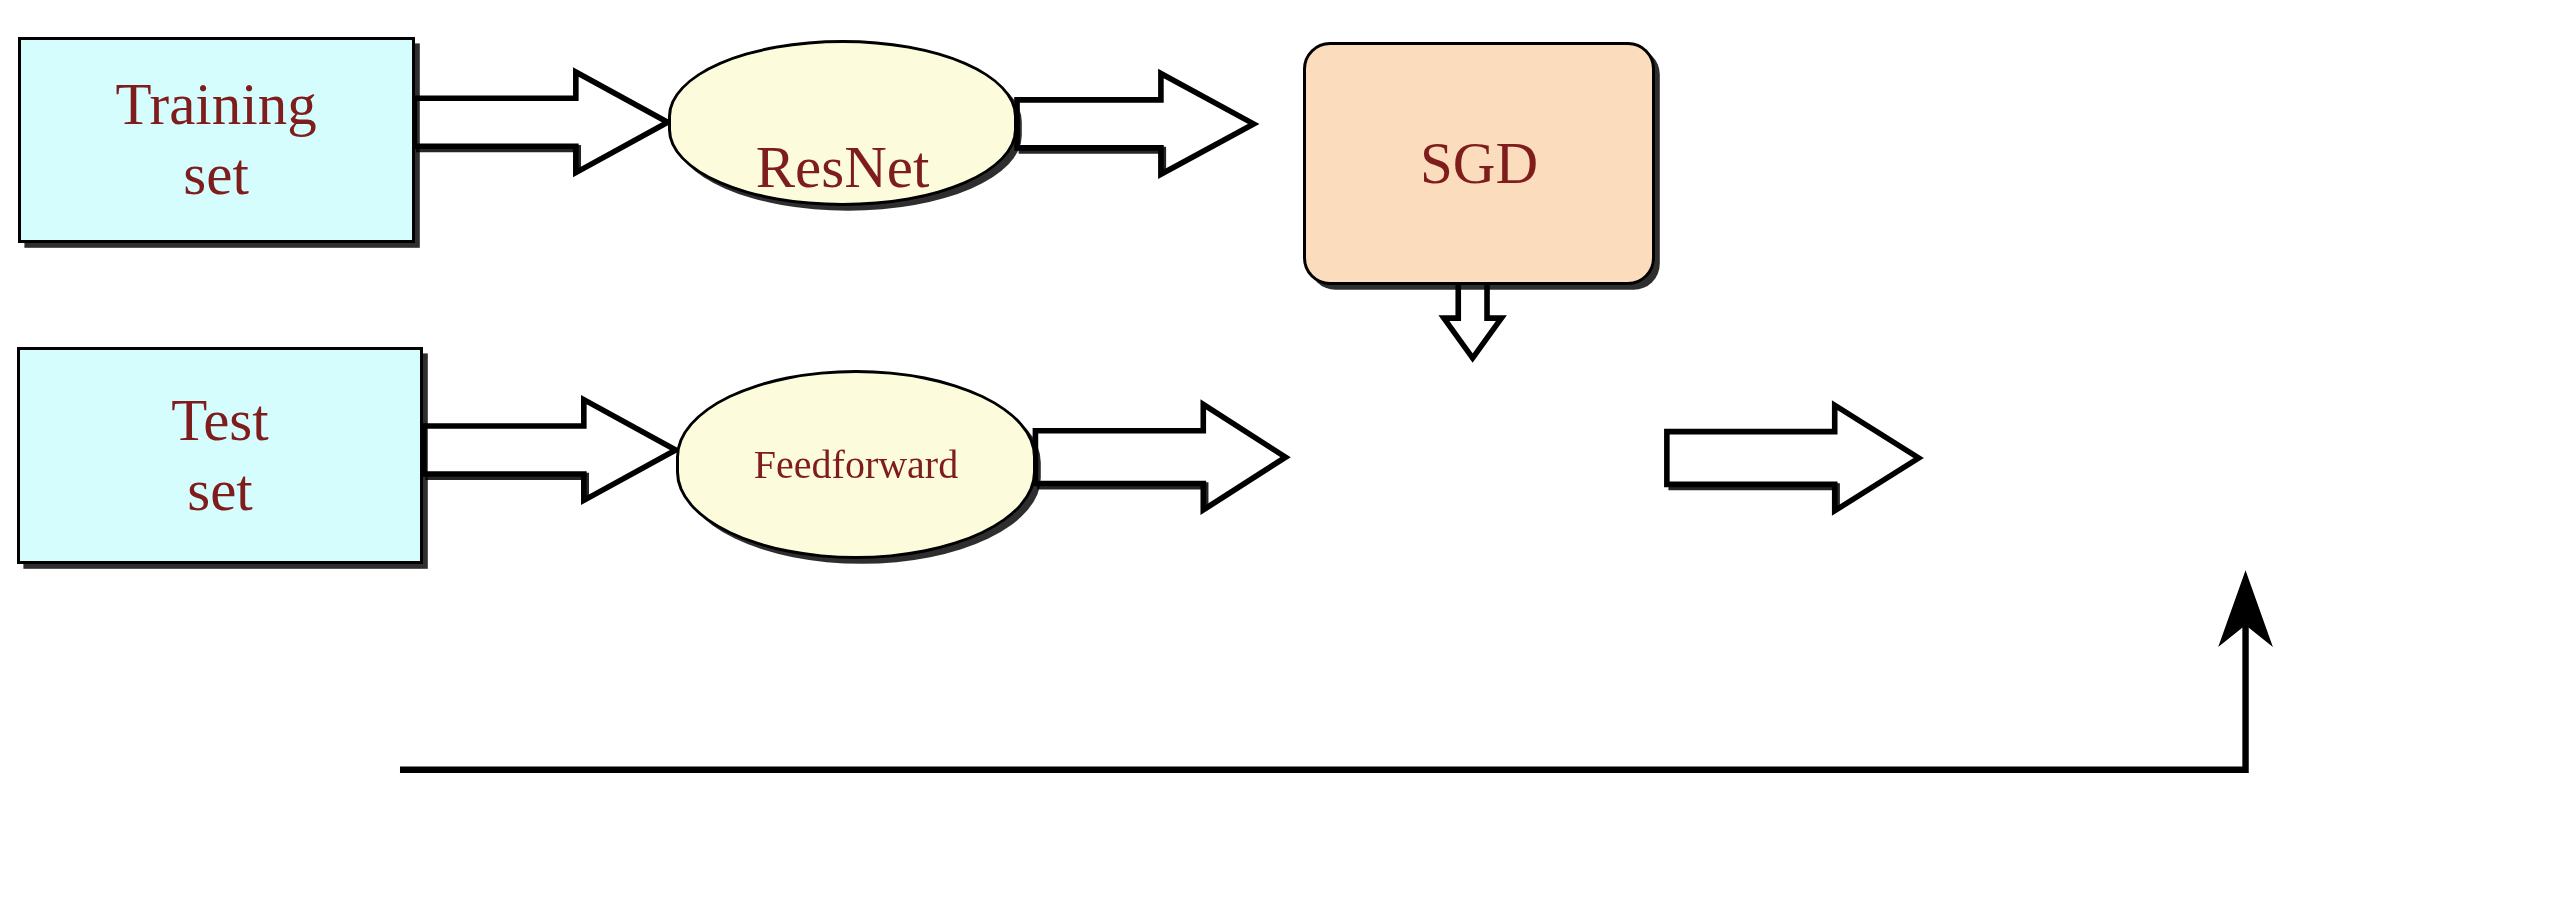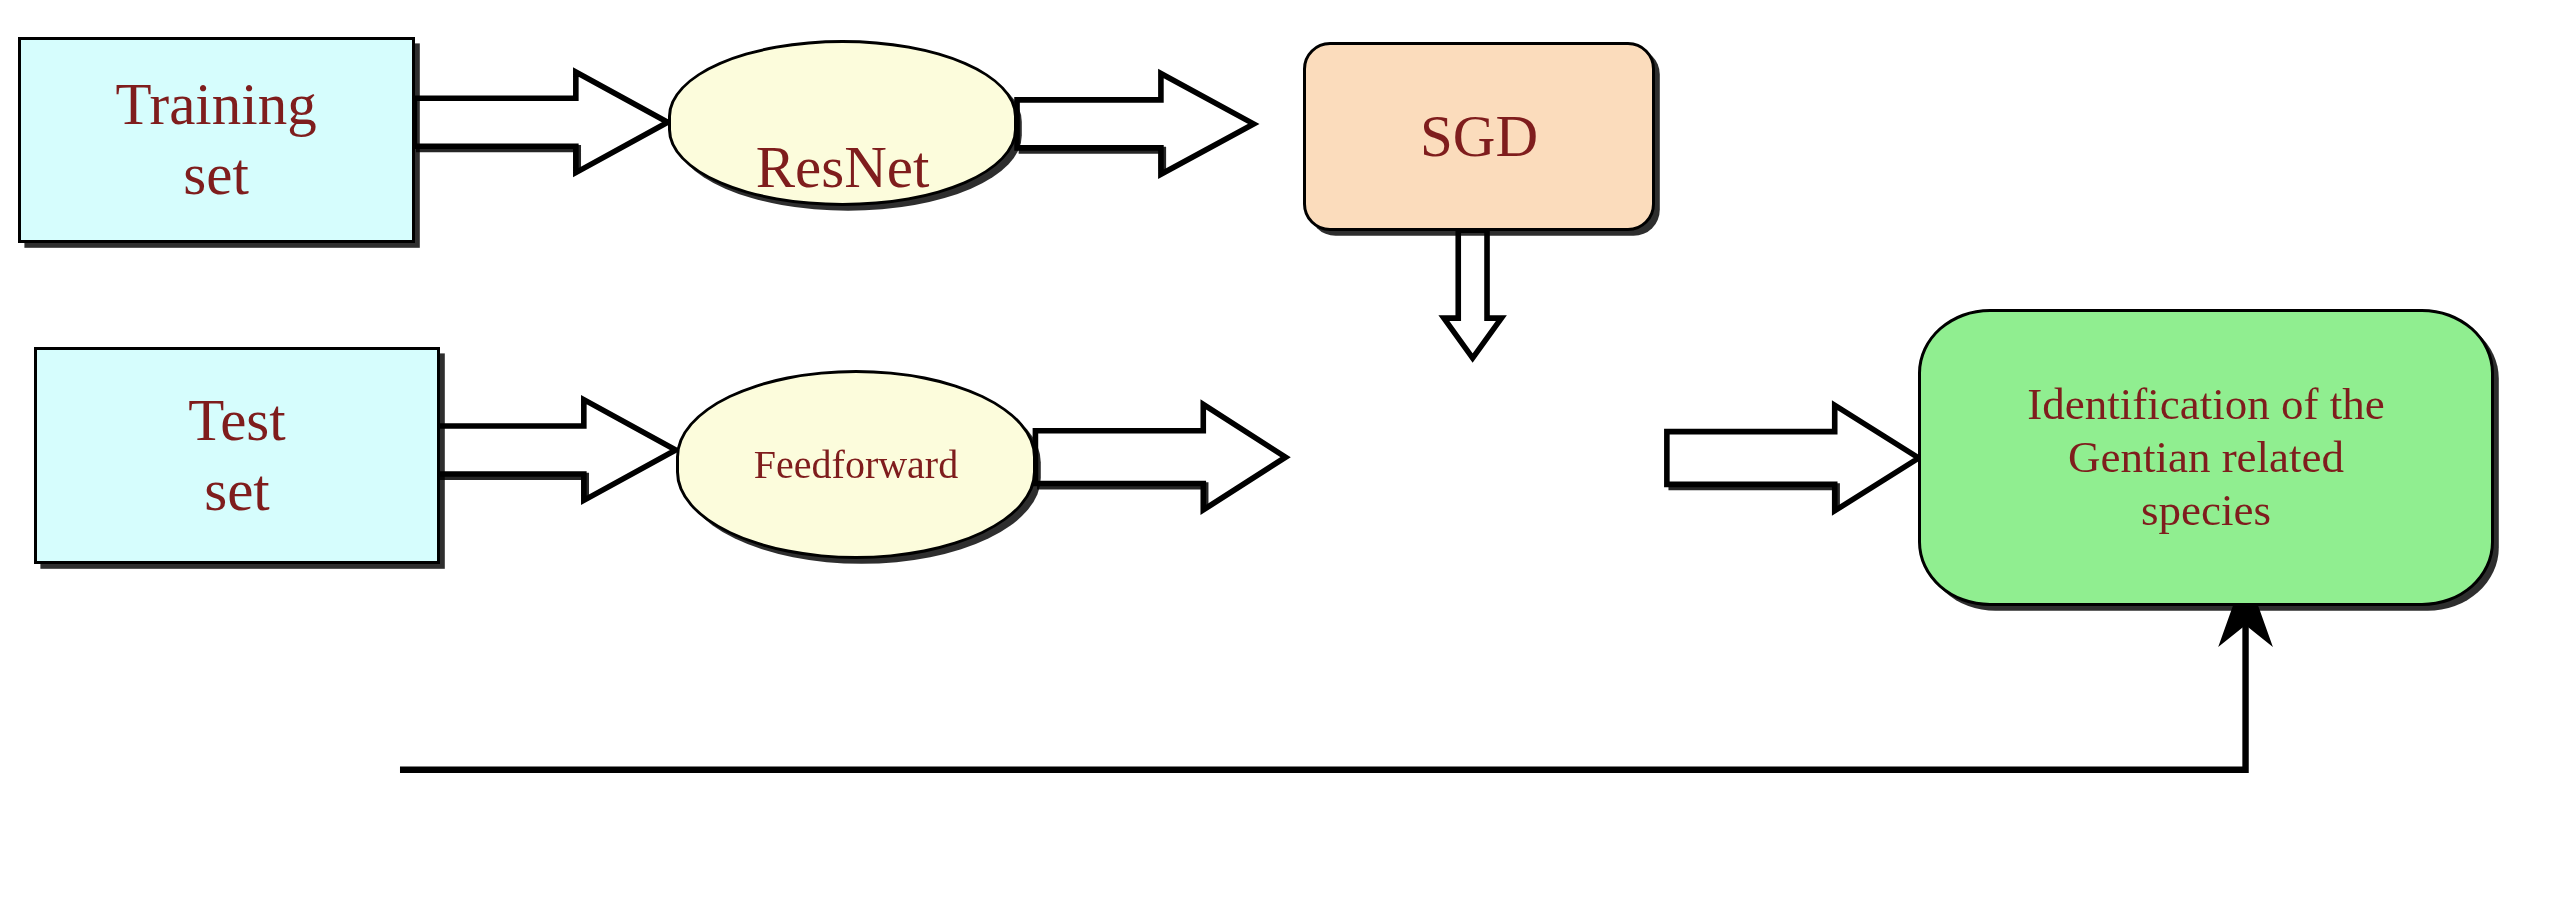--- a/index.html
+++ b/index.html
@@ -103,35 +103,30 @@
 
   <div class="node rect-node fs-big" style="left:17.6px; top:37px; width:397px; height:206px; background:#D6FDFD;">
     <span>Training
 set</span>
   </div>
 
   <div class="node round-node stadium fs-big" style="left:668px; top:40px; width:349px; height:166px; background:#FCFCDC;align-items:flex-end;">
     <span>ResNet</span>
   </div>
 
-  <div class="node round-node rrect fs-big" style="left:1303px; top:42px; width:352px; height:189px; background:#FBDCBC;">
+  <div class="node round-node rrect fs-big" style="left:1303px; top:42px; width:352px; height:243px; background:#FBDCBC;">
     <span>SGD</span>
   </div>
 
-  <div class="node rect-node fs-big" style="left:34px; top:347px; width:406px; height:217px; background:#D6FDFD;">
+  <div class="node rect-node fs-big" style="left:17px; top:347px; width:406px; height:217px; background:#D6FDFD;">
     <span>Test
 set</span>
   </div>
 
   <div class="node round-node stadium fs-small" style="left:676px; top:370px; width:360px; height:189px; background:#FCFCDC;">
     <span>Feedforward</span>
   </div>
 
 
-  <div class="node round-node rrect-lg fs-mid" style="left:1918px; top:309px; width:576px; height:297px; background:#90EE90;">
-    <span>Identification of the
-Gentian related
-species</span>
-  </div>
 
 
 </div>
 
 
 </body></html>

